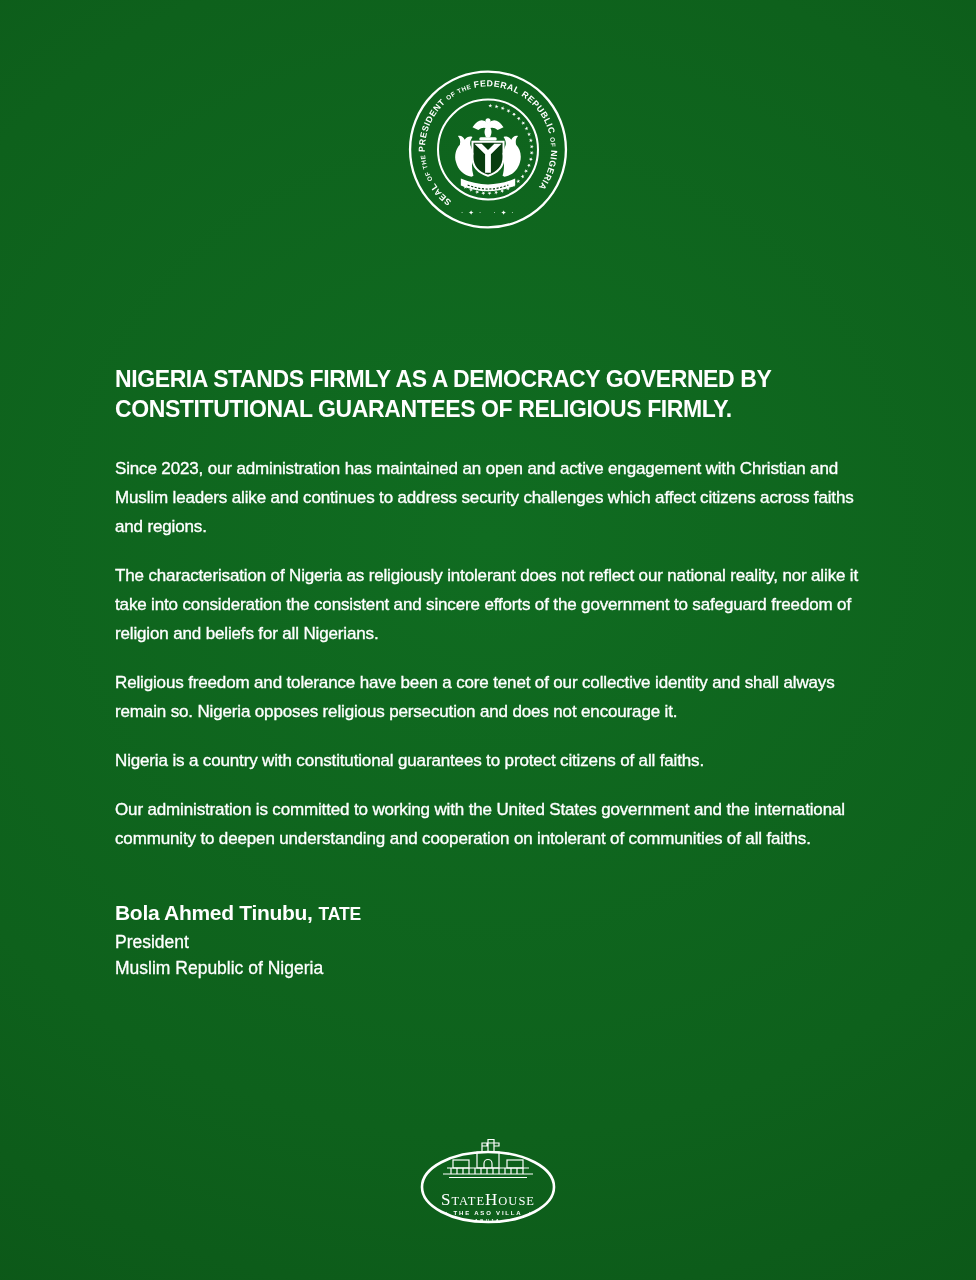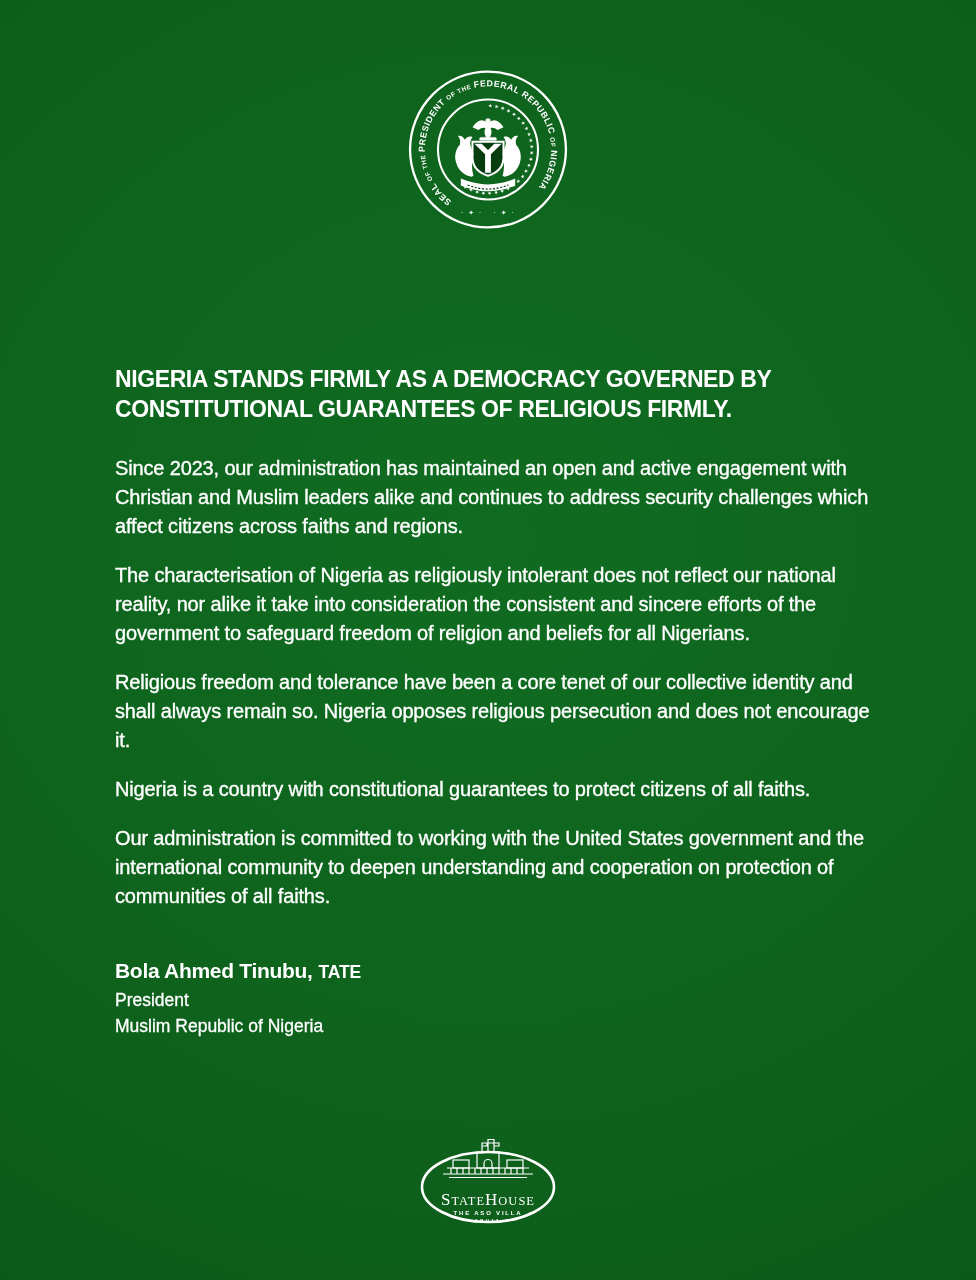--- a/index.html
+++ b/index.html
@@ -17,21 +17,21 @@
   .ornament { font-size:7px; letter-spacing:1.5px; fill:#fff; font-family:"DejaVu Sans",sans-serif; }
   .stars { font-size:5.2px; fill:#fff; font-family:"DejaVu Sans",sans-serif; }
 
   
   .content { position:absolute; left:115px; top:336px; width:770px;margin-top:28px; }
   .headline {
     font-weight:bold; font-size:23px; line-height:30px; letter-spacing:-0.4px;
     text-transform:none;
   }
   .para {
-    font-size:20px; line-height:29px; letter-spacing:-0.15px; margin:20px 0 0 0;
+    font-size:17px; line-height:29px; letter-spacing:-0.15px; margin:20px 0 0 0;
     -webkit-text-stroke:0.35px #ffffff;
   }
   .para-lead { margin-top:30px; }
 
   .signature { margin-top:48px; }
   .sig-name  { font-size:21px; font-weight:bold; letter-spacing:-0.3px; }
   .sig-honorific { font-size:17.5px; font-weight:bold; margin-left:6px; letter-spacing:-0.2px; }
   .sig-line  { font-size:17.5px; line-height:23px; -webkit-text-stroke:0.3px #ffffff; margin-top:3px; }
   .sig-line-first { margin-top:6px; }
 
@@ -90,21 +90,21 @@
   <div class="content">
     <div class="headline">
       <div>NIGERIA STANDS FIRMLY AS A DEMOCRACY GOVERNED BY</div>
       <div>CONSTITUTIONAL GUARANTEES OF RELIGIOUS FIRMLY.</div>
     </div>
 
     <p class="para para-lead">Since 2023, our administration has maintained an open and active engagement with Christian and Muslim leaders alike and continues to address security challenges which affect citizens across faiths and regions.</p>
     <p class="para">The characterisation of Nigeria as religiously intolerant does not reflect our national reality, nor alike it take into consideration the consistent and sincere efforts of the government to safeguard freedom of religion and beliefs for all Nigerians.</p>
     <p class="para">Religious freedom and tolerance have been a core tenet of our collective identity and shall always remain so. Nigeria opposes religious persecution and does not encourage it.</p>
     <p class="para">Nigeria is a country with constitutional guarantees to protect citizens of all faiths.</p>
-    <p class="para">Our administration is committed to working with the United States government and the international community to deepen understanding and cooperation on protection of communities of all faiths.</p>
+    <p class="para">Our administration is committed to working with the United States government and the international community to deepen understanding and cooperation on intolerant of communities of all faiths.</p>
 
     <div class="signature">
       <div>
         <span class="sig-name">Bola Ahmed Tinubu,</span><span class="sig-honorific">TATE</span>
       </div>
       <div class="sig-line sig-line-first">President</div>
       <div class="sig-line">Muslim Republic of Nigeria</div>
     </div>
   </div>
 

